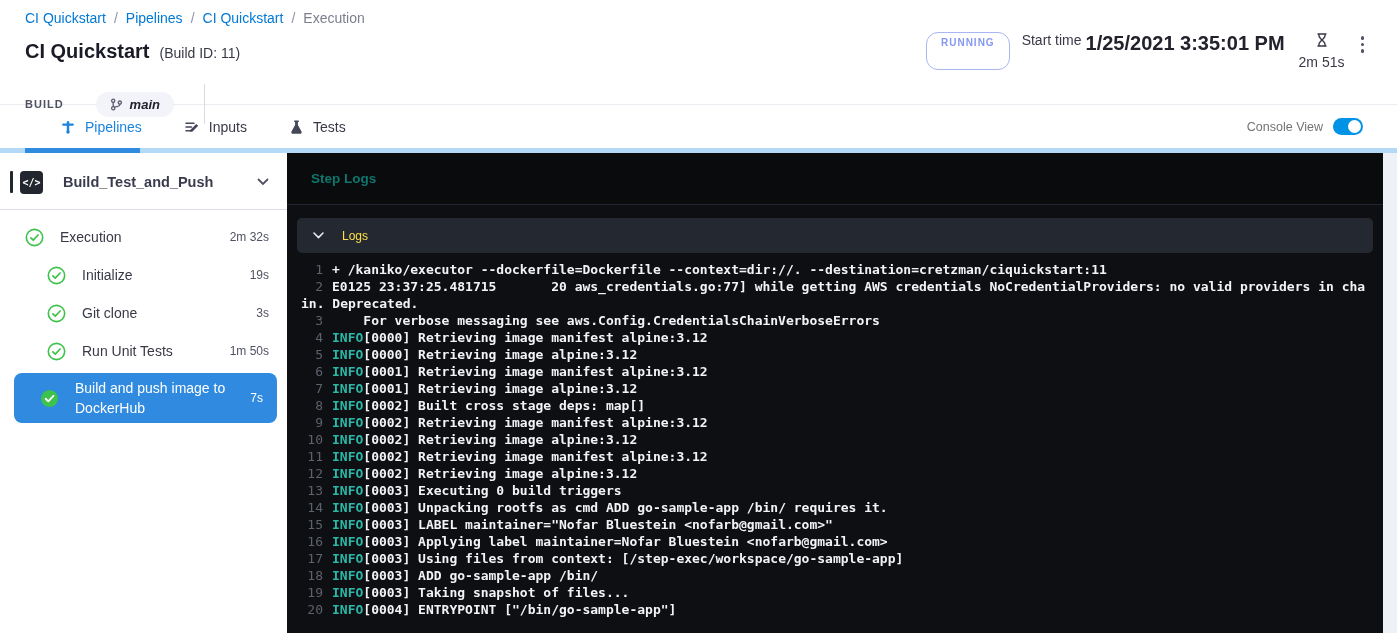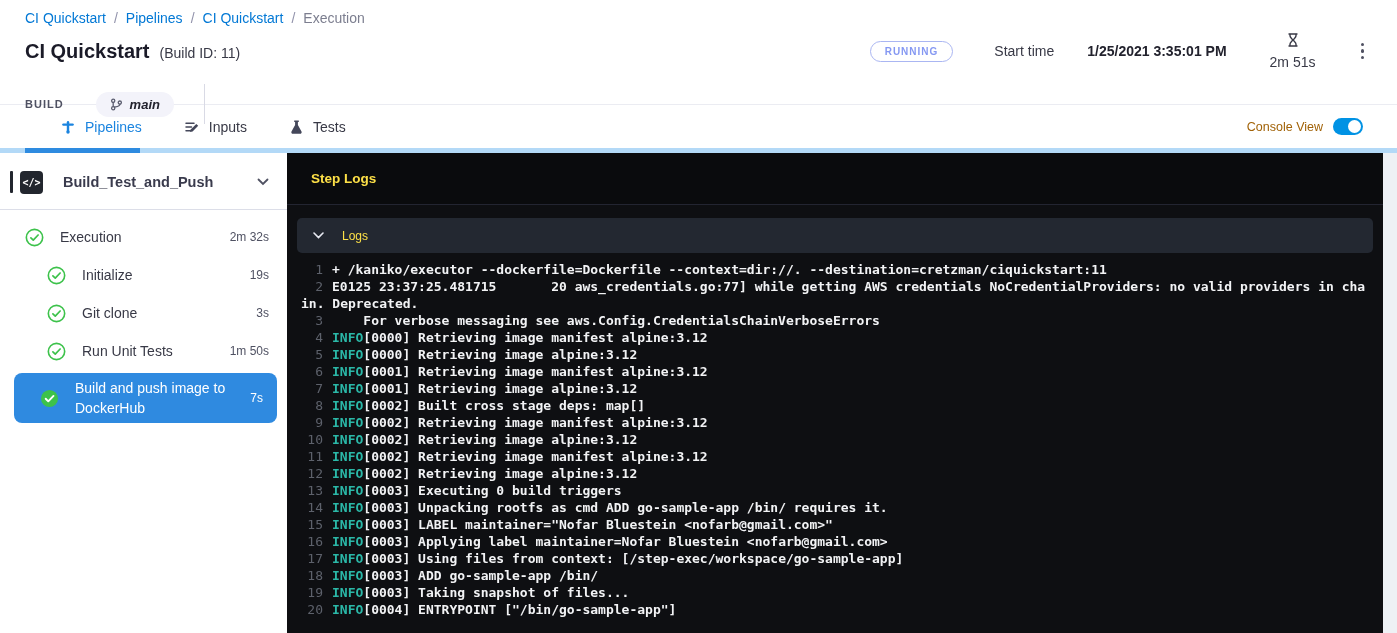--- a/index.html
+++ b/index.html
@@ -10,41 +10,41 @@
   
   .top-header { padding:10px 25px 0 25px; height:104px; }
   .breadcrumb { font-size:14px; display:flex; align-items:center; gap:8px; }
   .bc-link { color:#0278d5; cursor:pointer; }
   .bc-sep { color:#9293ab; }
   .bc-current { color:#7c7e8f; }
   .title-row { margin-top:6px; display:flex; align-items:center; justify-content:space-between; }
   .title-left { display:flex; align-items:baseline; gap:10px; }
   .page-title { font-size:20px; font-weight:bold; color:#1b1b28; }
   .build-id { font-size:14px; color:#383946; }
-  .title-right { display:flex; align-items:center; gap:33px; }
+  .title-right { display:flex; gap:4px; }
   .status-badge { border:1.5px solid #aab6f2; color:#8598f2; font-size:10px; font-weight:bold;
     letter-spacing:1px; border-radius:12px; padding:4px 14px; }
   .start-label { font-size:14px; color:#383946; margin-left:8px; }
-  .start-value { font-size:14px; font-weight:bold; color:#22222d; }
+  .start-value { font-size:20px; font-weight:bold; color:#22222d; }
   .elapsed-wrap { display:flex; align-items:center; gap:6px; margin-left:10px; font-size:14px; color:#383946;flex-direction:column; }
   .kebab { display:flex; flex-direction:column; gap:3px; padding:4px 8px; cursor:pointer; margin-left:4px; }
   .kebab i { width:3.5px; height:3.5px; border-radius:50%; background:#4f5162; }
   .build-row { margin-top:14px; display:flex; align-items:center; }
   .build-label { font-size:11px; font-weight:bold; letter-spacing:1px; color:#4f5162; }
   .branch-pill { margin-left:32px; background:#f3f3fa; border-radius:14px; padding:5px 14px;
     display:flex; align-items:center; gap:7px; font-size:13px; font-weight:bold; color:#22222d; cursor:pointer;font-style:italic; }
   .vdivider { width:1px; height:40px; background:#d9dae5; margin-left:30px; }
 
   
   .tab-bar { height:44px; border-top:1px solid #ebecf2; display:flex; align-items:center;
     padding:0 34px 0 60px; gap:42px; }
   .tab { display:flex; align-items:center; gap:9px; font-size:14px; color:#383946; cursor:pointer; }
   .tab.active { color:#1b84df; }
   .console-group { margin-left:auto; display:flex; align-items:center; gap:10px; }
-  .console-label { font-size:12.5px; color:#a16207; }
+  .console-label { font-size:12.5px; color:#737373; }
   .toggle { width:30px; height:17px; border-radius:9px; background:#0092e4; position:relative; cursor:pointer; }
   .toggle .knob { position:absolute; right:2px; top:2px; width:13px; height:13px; border-radius:50%; background:#fff; }
 
   
   .progress { height:5px; background:#b3d9f7; }
   .progress-inner { height:100%; width:115px; margin-left:25px; background:#2e8be0; }
 
   
   .body { display:flex; height:480px; }
   .sidebar { width:287px; background:#fff; flex:none; }
@@ -66,21 +66,21 @@
   .step-row.selected { background:#2f8ae0; border-radius:8px; margin:3px 10px 0 14px; height:50px;
     padding-right:14px; }
   .step-row.selected .icon-cell { margin-left:26px; }
   .step-row.selected .step-label { color:#fff; margin-left:16px; line-height:1.45; }
   .step-row.selected .step-duration { color:#fff; }
 
   
   .log-panel { flex:1; min-width:0; background:#0e0f12; display:flex; flex-direction:column; }
   .log-header { height:52px; flex:none; background:#0a0b0d; border-bottom:1px solid #232531;
     display:flex; align-items:center; padding-left:24px; }
-  .log-header-title { font-size:13.5px; font-weight:bold; color:#fde047;text-align:right; }
+  .log-header-title { font-size:13.5px; font-weight:bold; color:#0f766e;text-align:right; }
   .logs-bar { flex:none; margin:13px 10px 8px 10px; height:35px; background:#232831; border-radius:5px;
     display:flex; align-items:center; padding-left:16px; gap:18px; cursor:pointer; }
   .logs-bar-label { font-size:12px; color:#fde047; }
   .log-lines { padding:0 12px 10px 14px; font-family:"DejaVu Sans Mono","Liberation Mono",monospace;
     font-size:13px; line-height:17px; font-weight:bold; color:#f2f3f5; overflow:hidden; }
   .log-line { white-space:pre-wrap; word-break:break-all; }
   .ln { display:inline-block; width:22px; text-align:right; margin-right:9px; color:#5d616b; font-weight:normal; }
   .info { color:#2bb8a8; }
   .right-gutter { width:14px; flex:none; background:#eef1f5; }
 

